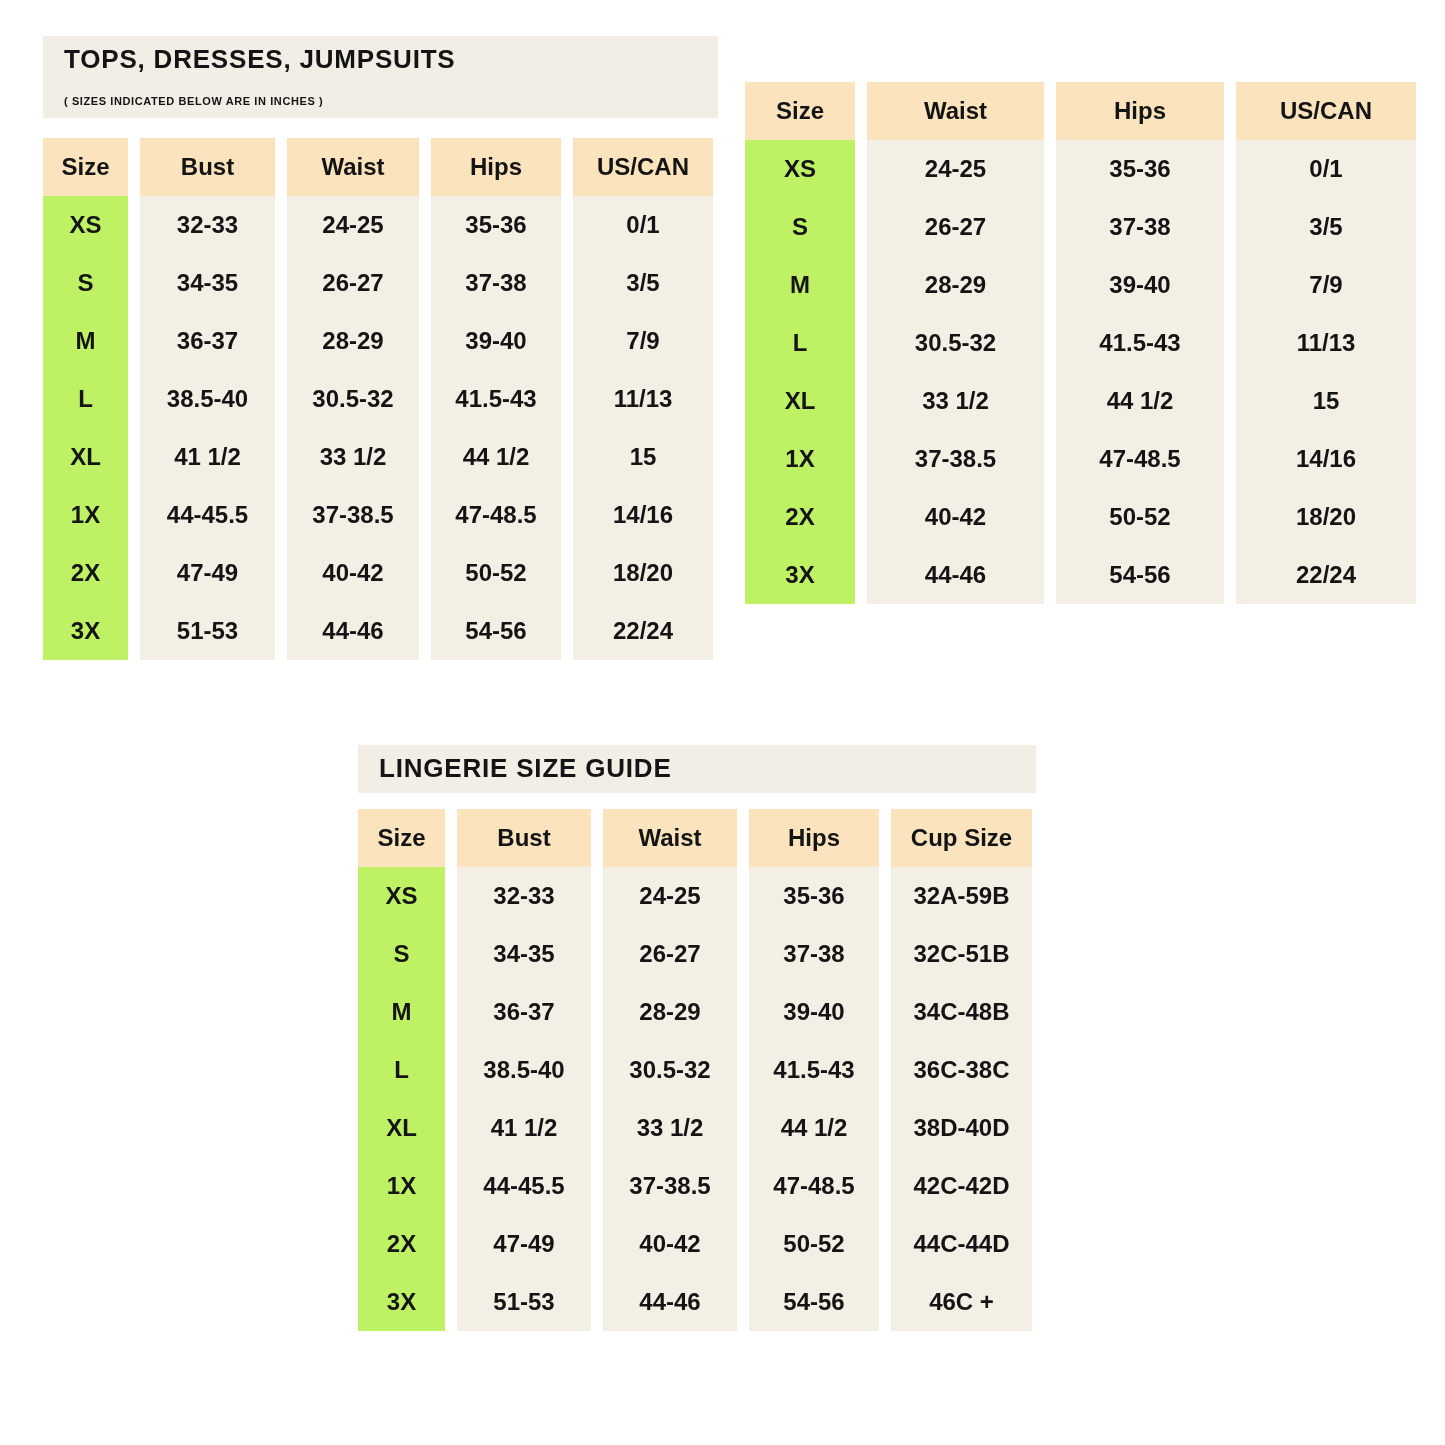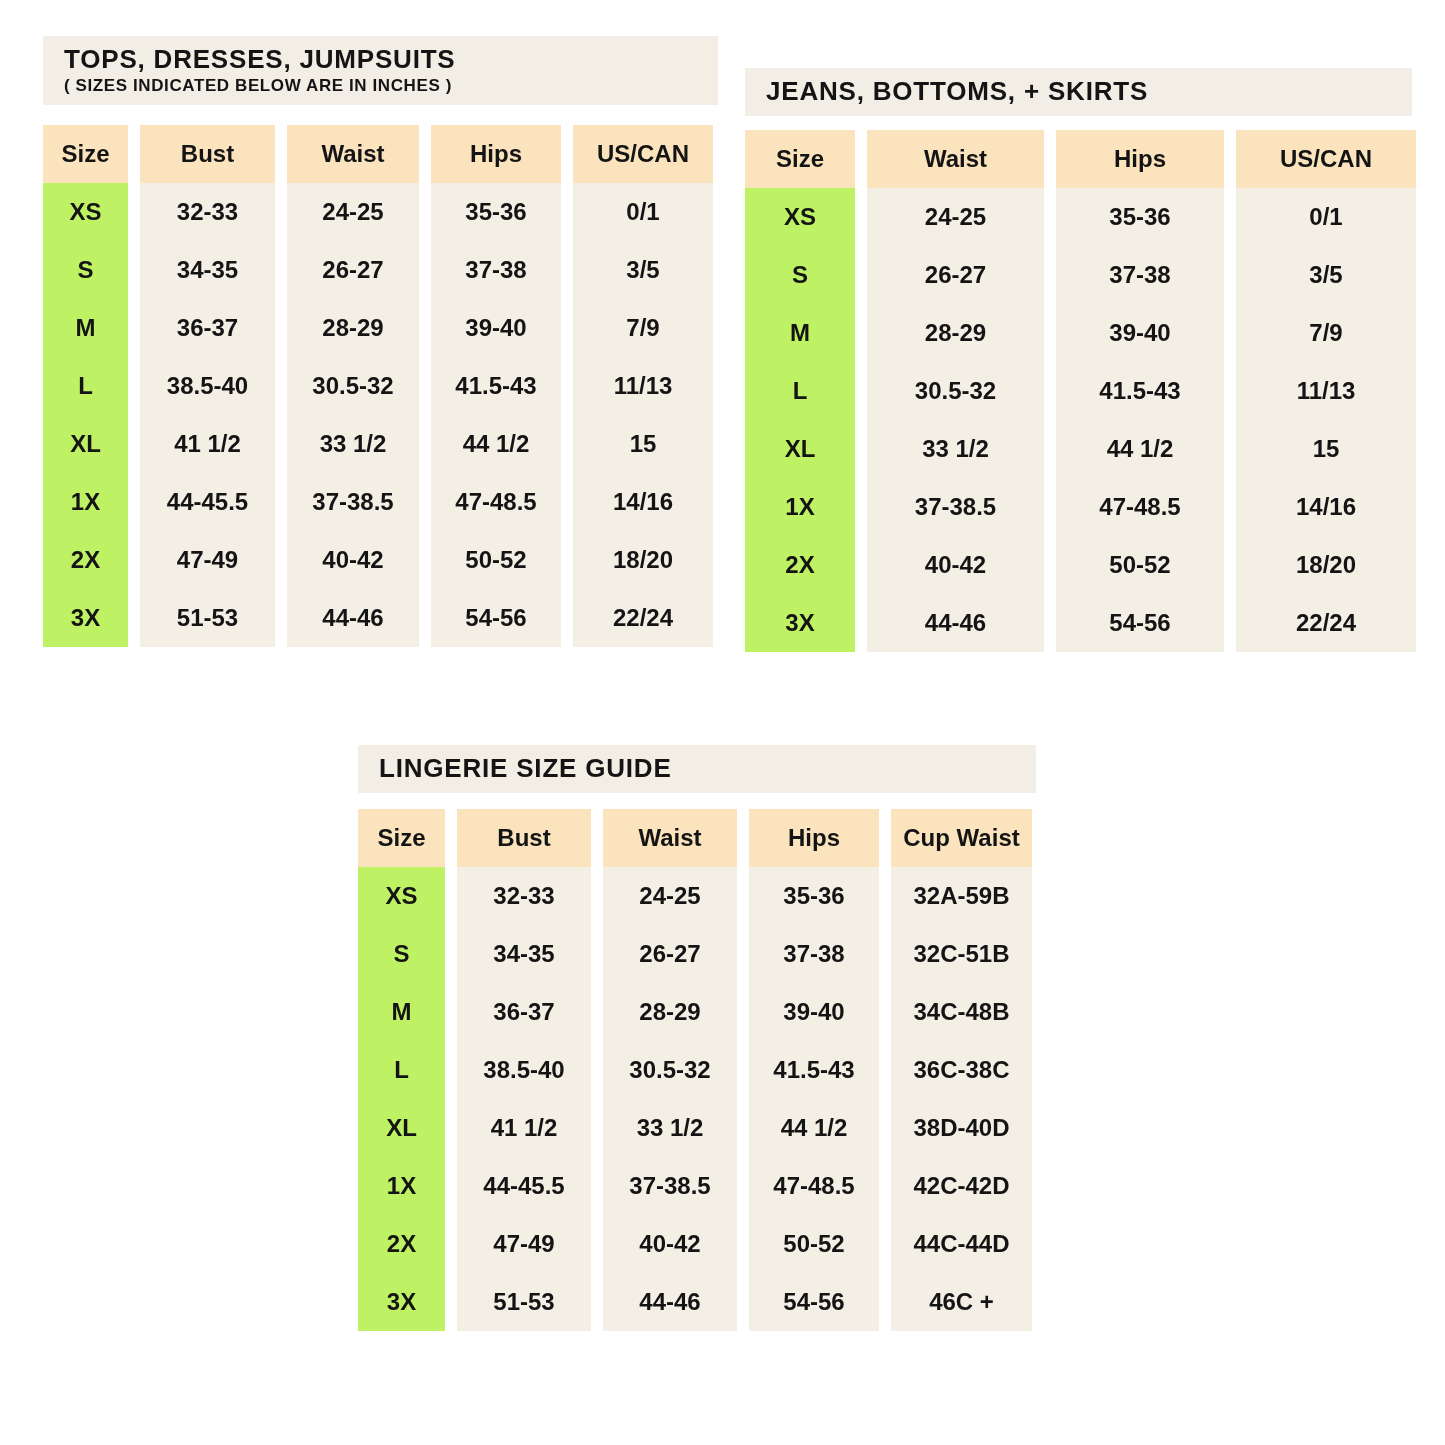--- a/index.html
+++ b/index.html
@@ -16,30 +16,31 @@
   .size-table { position: absolute; }
   .t0 { left: 43px;  top: 36px;  width: 675px; }
   .t1 { left: 745px; top: 68px;  width: 667px; }
   .t2 { left: 358px; top: 745px; width: 678px; }
 
   .title-band {
     background: #f2eee6;
     width: 100%;
     display: flex; flex-direction: column; justify-content: center;
     padding: 9px 10px 9px 21px;
+    gap: 20px;
   }
   .t0 .title-band { min-height: 64px; }
   .t1 .title-band, .t2 .title-band { min-height: 42px; }
 
   .table-title {
     font-size: 26px; font-weight: 700; letter-spacing: 0.8px;
     line-height: 1.15; white-space: nowrap;
   }
   .table-subtitle {
-    font-size: 17px; font-weight: 700; letter-spacing: 0.6px;
+    font-size: 11px; font-weight: 700; letter-spacing: 0.6px;
     line-height: 1.25; white-space: nowrap;
   }
 
   .grid { display: grid; }
   .t0 .grid { grid-template-columns: 85px 135px 132px 130px 140px; column-gap: 12px; margin-top: 20px; }
   .t1 .grid { grid-template-columns: 110px 177px 168px 180px;      column-gap: 12px; margin-top: 14px; }
   .t2 .grid { grid-template-columns: 87px 134px 134px 130px 141px; column-gap: 12px; margin-top: 16px; }
 
   .cell {
     height: 58px;
@@ -102,23 +103,20 @@
         <div class="cell data">50-52</div>
         <div class="cell data">18/20</div>
         <div class="cell size">3X</div>
         <div class="cell data">51-53</div>
         <div class="cell data">44-46</div>
         <div class="cell data">54-56</div>
         <div class="cell data">22/24</div>
       </div>
     </section>
   <section class="size-table t1">
-      <div class="title-band">
-        <div class="table-title">JEANS, BOTTOMS, + SKIRTS</div>
-      </div>
       <div class="grid">
         <div class="cell header">Size</div>
         <div class="cell header">Waist</div>
         <div class="cell header">Hips</div>
         <div class="cell header">US/CAN</div>
         <div class="cell size">XS</div>
         <div class="cell data">24-25</div>
         <div class="cell data">35-36</div>
         <div class="cell data">0/1</div>
         <div class="cell size">S</div>
@@ -153,21 +151,21 @@
     </section>
   <section class="size-table t2">
       <div class="title-band">
         <div class="table-title">LINGERIE SIZE GUIDE</div>
       </div>
       <div class="grid">
         <div class="cell header">Size</div>
         <div class="cell header">Bust</div>
         <div class="cell header">Waist</div>
         <div class="cell header">Hips</div>
-        <div class="cell header">Cup Waist</div>
+        <div class="cell header">Cup Size</div>
         <div class="cell size">XS</div>
         <div class="cell data">32-33</div>
         <div class="cell data">24-25</div>
         <div class="cell data">35-36</div>
         <div class="cell data">32A-59B</div>
         <div class="cell size">S</div>
         <div class="cell data">34-35</div>
         <div class="cell data">26-27</div>
         <div class="cell data">37-38</div>
         <div class="cell data">32C-51B</div>

